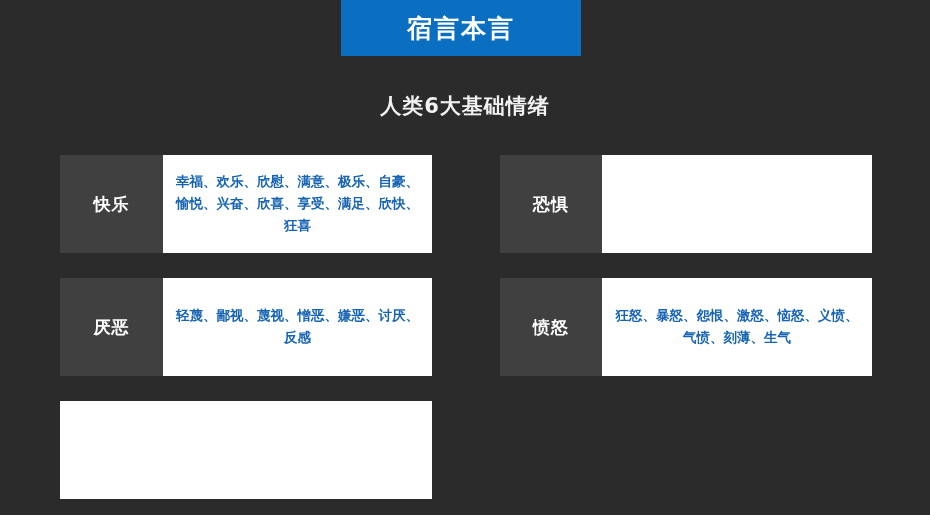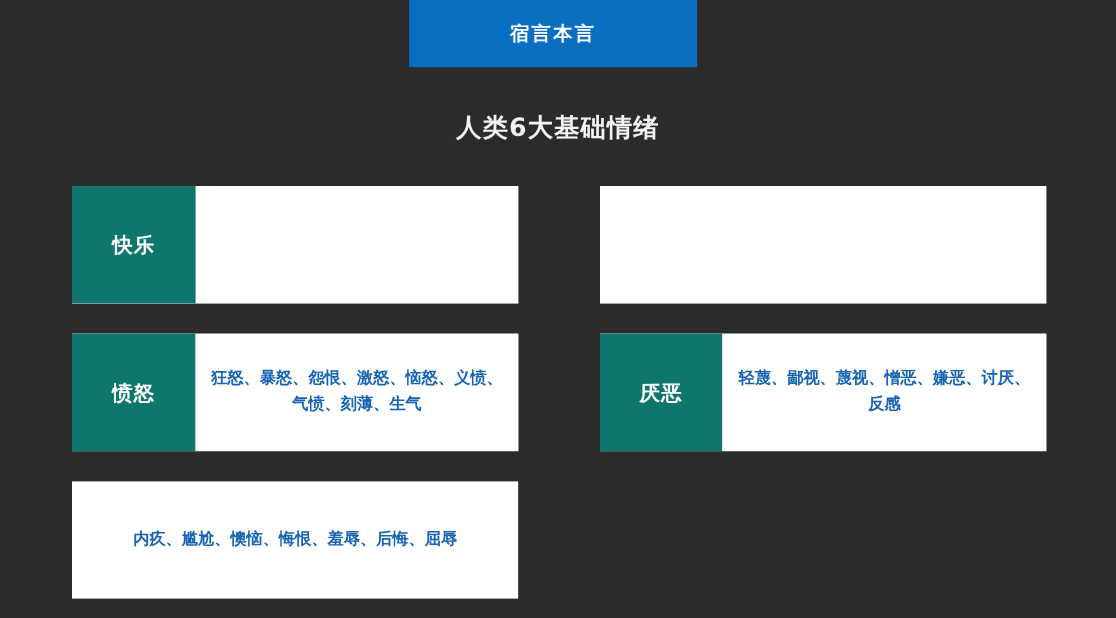--- a/index.html
+++ b/index.html
@@ -24,21 +24,21 @@
     width: 240px;
     height: 56px;
     background: #0a6ec1;
     display: flex;
     align-items: center;
     justify-content: center;
   }
 
   .title-banner-text {
     color: #ffffff;
-    font-size: 16px;
+    font-size: 25px;
     font-weight: bold;
     letter-spacing: 2px;
     line-height: 1;
   }
 
   
   .subtitle {
     position: absolute;
     left: 0;
     top: 92px;
@@ -64,21 +64,21 @@
 
   .emotion-card {
     display: flex;
     height: 98px;
     background: #ffffff;
     overflow: hidden;
   }
 
   .card-label {
     flex: 0 0 103px;
-    background: #0f766e;
+    background: #404040;
     color: #ffffff;
     font-size: 17px;
     font-weight: bold;
     letter-spacing: 1px;
     display: flex;
     align-items: center;
     justify-content: center;
   }
 
   .card-body {
@@ -107,33 +107,34 @@
 <div class="title-banner">
   <span class="title-banner-text">宿言本言</span>
 </div>
 
 <div class="subtitle">人类6大基础情绪</div>
 
 <div class="card-grid">
 
   <div class="emotion-card">
     <div class="card-label">快乐</div>
+    <div class="card-body">幸福、欢乐、欣慰、满意、极乐、自豪、愉悦、兴奋、欣喜、享受、满足、欣快、狂喜</div>
   </div>
 
 
   <div class="emotion-card">
+    <div class="card-label">恐惧</div>
+  </div>
+
+  <div class="emotion-card">
+    <div class="card-label">厌恶</div>
+    <div class="card-body">轻蔑、鄙视、蔑视、憎恶、嫌恶、讨厌、反感</div>
   </div>
 
   <div class="emotion-card">
     <div class="card-label">愤怒</div>
     <div class="card-body">狂怒、暴怒、怨恨、激怒、恼怒、义愤、气愤、刻薄、生气</div>
   </div>
 
   <div class="emotion-card">
-    <div class="card-label">厌恶</div>
-    <div class="card-body">轻蔑、鄙视、蔑视、憎恶、嫌恶、讨厌、反感</div>
-  </div>
-
-  <div class="emotion-card">
-    <div class="card-body">内疚、尴尬、懊恼、悔恨、羞辱、后悔、屈辱</div>
   </div>
 
 </div>
 
 </body></html>

